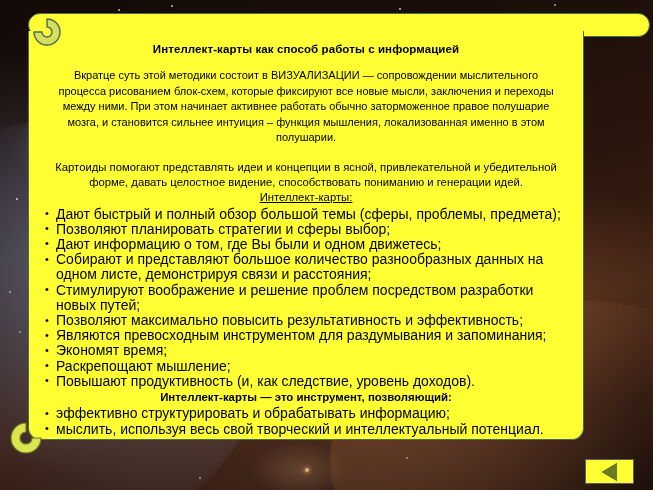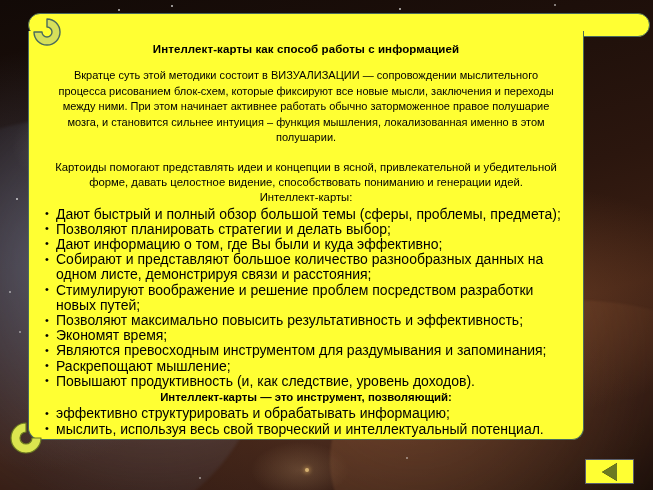--- a/index.html
+++ b/index.html
@@ -208,31 +208,31 @@
 <div id="title-band"></div>
 
 <div id="content-panel">
 
   <div class="slide-title">Интеллект-карты как способ работы с информацией</div>
 
   <div class="para">Вкратце суть этой методики состоит в ВИЗУАЛИЗАЦИИ — сопровождении мыслительного процесса рисованием блок-схем, которые фиксируют все новые мысли, заключения и переходы между ними. При этом начинает активнее работать обычно заторможенное правое полушарие мозга, и становится сильнее интуиция – функция мышления, локализованная именно в этом полушарии.</div>
 
   <div class="block-left">Картоиды помогают представлять идеи и концепции в ясной, привлекательной и убедительной форме, давать целостное видение, способствовать пониманию и генерации идей.</div>
 
-  <div class="block-left" style="margin-top:0;">Интеллект-карты:</div>
+  <div class="block-left" style="margin-top:0;text-decoration:underline;">Интеллект-карты:</div>
 
   <ul class="bullets">
     <li>Дают быстрый и полный обзор большой темы (сферы, проблемы, предмета);</li>
-    <li>Позволяют планировать стратегии и делать выбор;</li>
-    <li>Дают информацию о том, где Вы были и куда эффективно;</li>
+    <li>Позволяют планировать стратегии и сферы выбор;</li>
+    <li>Дают информацию о том, где Вы были и одном движетесь;</li>
     <li>Собирают и представляют большое количество разнообразных данных на одном листе, демонстрируя связи и расстояния;</li>
     <li>Стимулируют воображение и решение проблем посредством разработки новых путей;</li>
     <li>Позволяют максимально повысить результативность и эффективность;</li>
+    <li>Являются превосходным инструментом для раздумывания и запоминания;</li>
     <li>Экономят время;</li>
-    <li>Являются превосходным инструментом для раздумывания и запоминания;</li>
     <li>Раскрепощают мышление;</li>
     <li>Повышают продуктивность (и, как следствие, уровень доходов).</li>
   </ul>
 
   <div class="sub-head">Интеллект-карты — это инструмент, позволяющий:</div>
 
   <ul class="bullets">
     <li>эффективно  структурировать и обрабатывать информацию;</li>
     <li>мыслить, используя весь свой творческий и интеллектуальный потенциал.</li>
   </ul>

